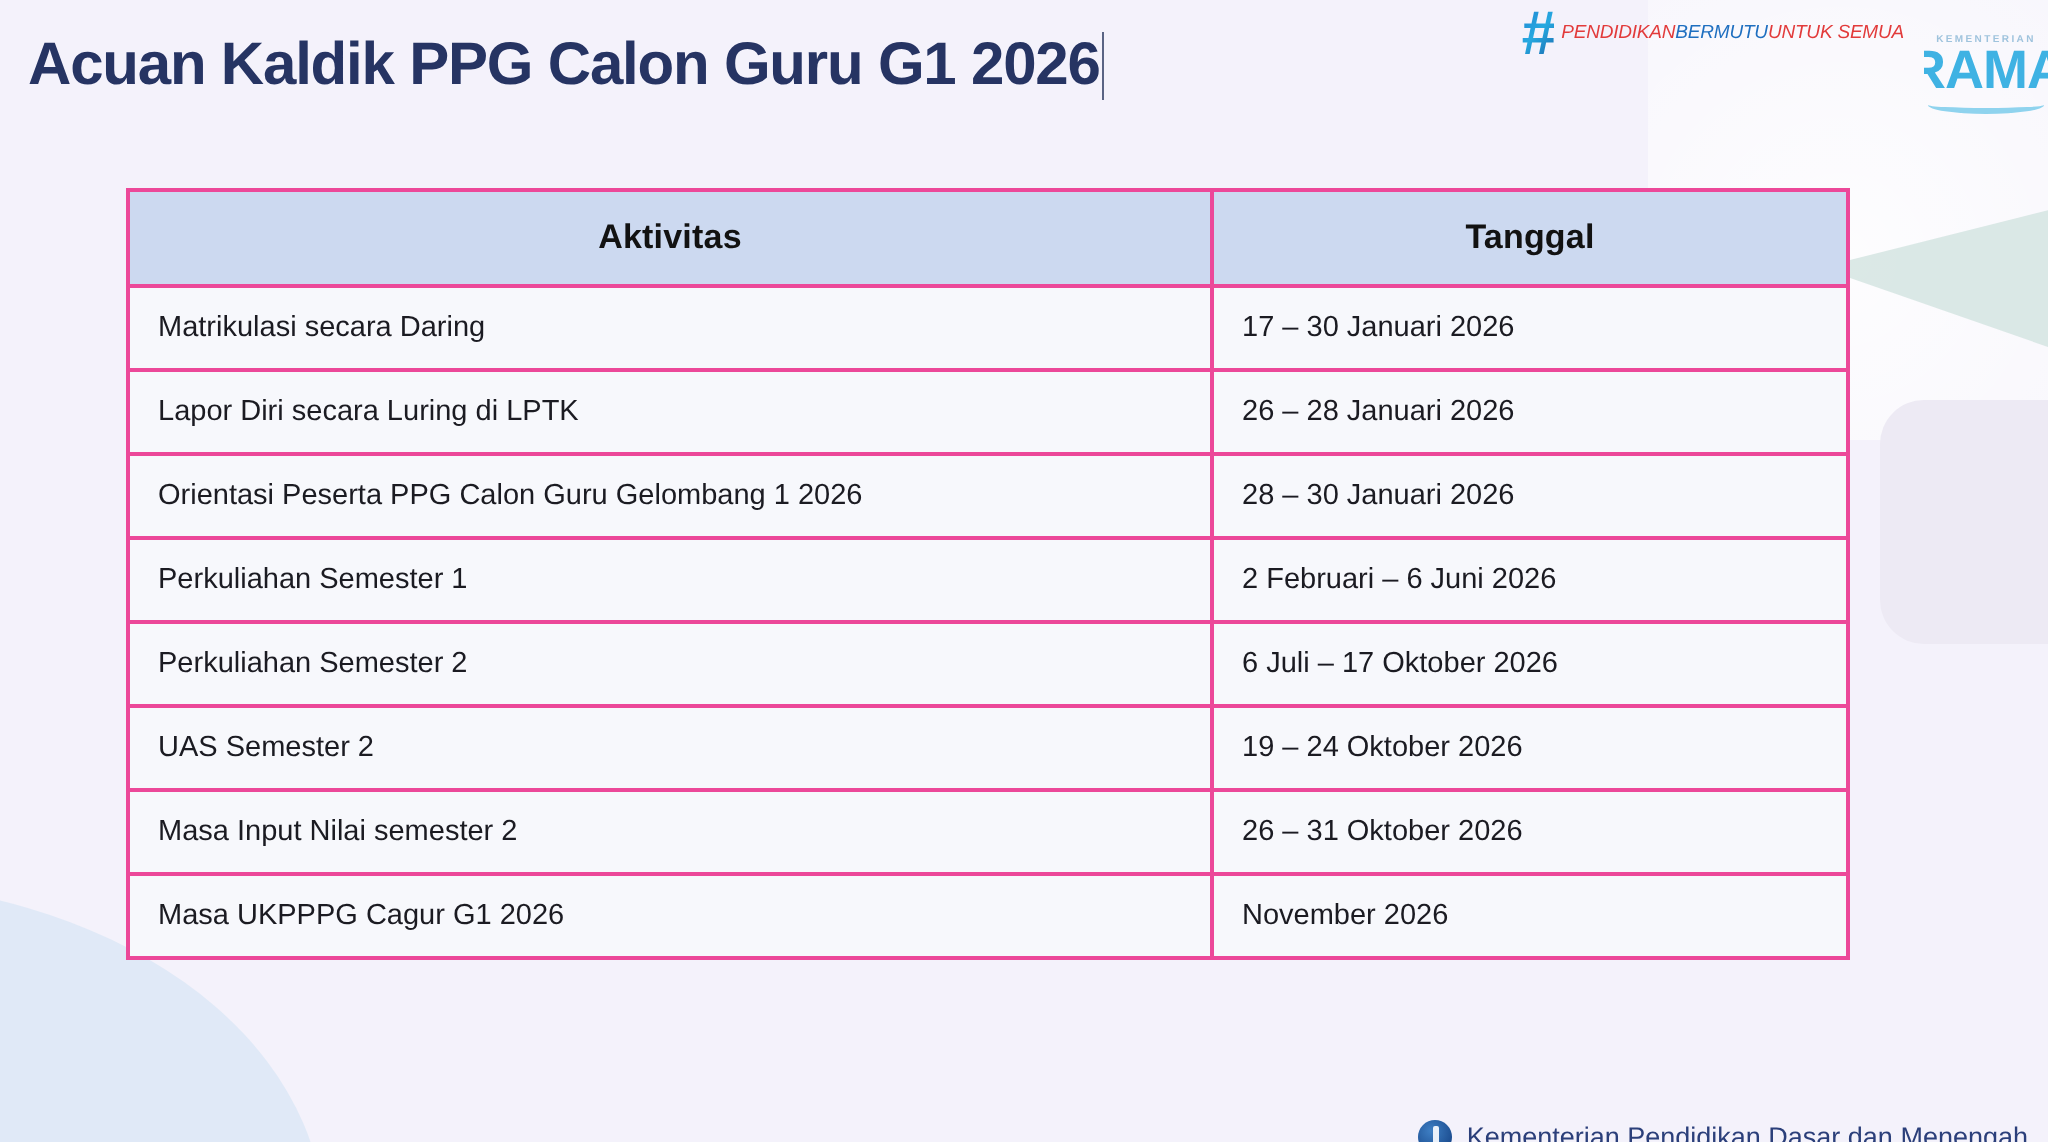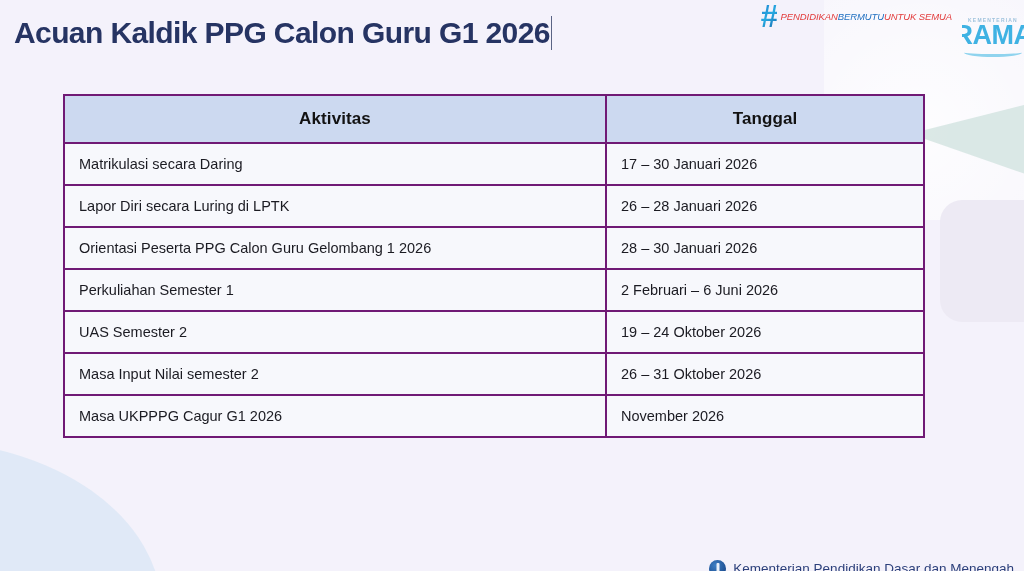--- a/index.html
+++ b/index.html
@@ -179,21 +179,21 @@
 
   table.kaldik-table {
     border-collapse: collapse;
     width: 100%;
     table-layout: fixed;
     background: #f7f8fc;
   }
 
   table.kaldik-table th,
   table.kaldik-table td {
-    border: 2px solid #701a75;
+    border: 2px solid #ec4899;
     padding: 0 14px;
     text-align: left;
     vertical-align: middle;
   }
 
   table.kaldik-table thead th {
     background: #ccd9f0;
     height: 48px;
     text-align: center;
     font-size: 17px;
@@ -307,20 +307,24 @@
         </tr>
         <tr>
           <td>Orientasi Peserta PPG Calon Guru Gelombang 1 2026</td>
           <td>28 – 30 Januari 2026</td>
         </tr>
         <tr>
           <td>Perkuliahan Semester 1</td>
           <td>2 Februari – 6 Juni 2026</td>
         </tr>
         <tr>
+          <td>Perkuliahan Semester 2</td>
+          <td>6 Juli – 17 Oktober 2026</td>
+        </tr>
+        <tr>
           <td>UAS Semester 2</td>
           <td>19 – 24 Oktober 2026</td>
         </tr>
         <tr>
           <td>Masa Input Nilai semester 2</td>
           <td>26 – 31 Oktober 2026</td>
         </tr>
         <tr>
           <td>Masa UKPPPG Cagur G1 2026</td>
           <td>November 2026</td>

